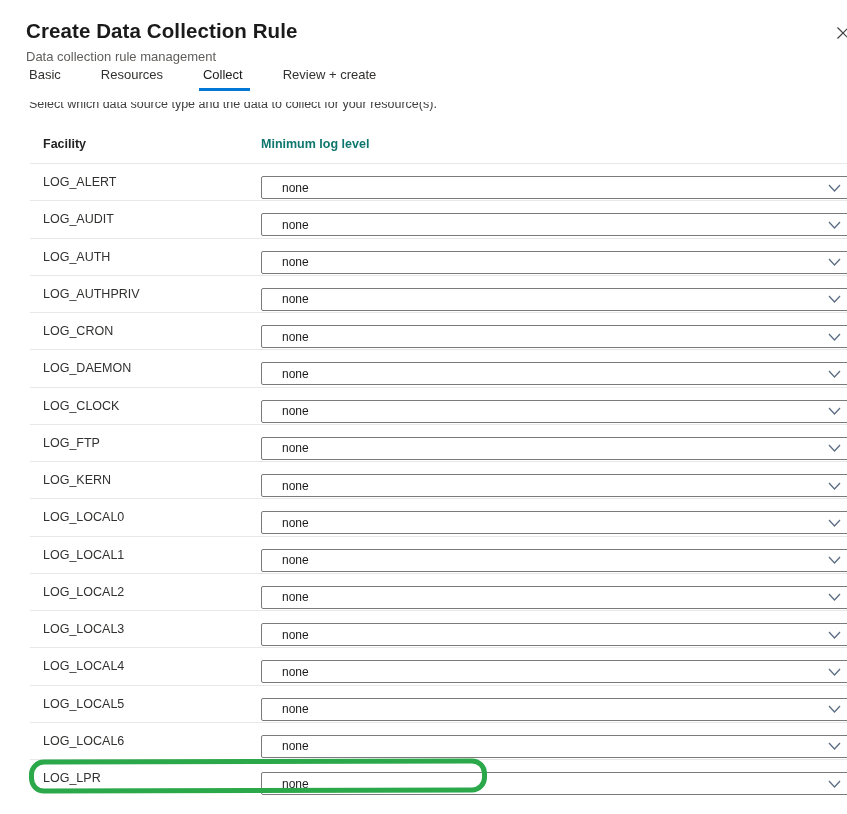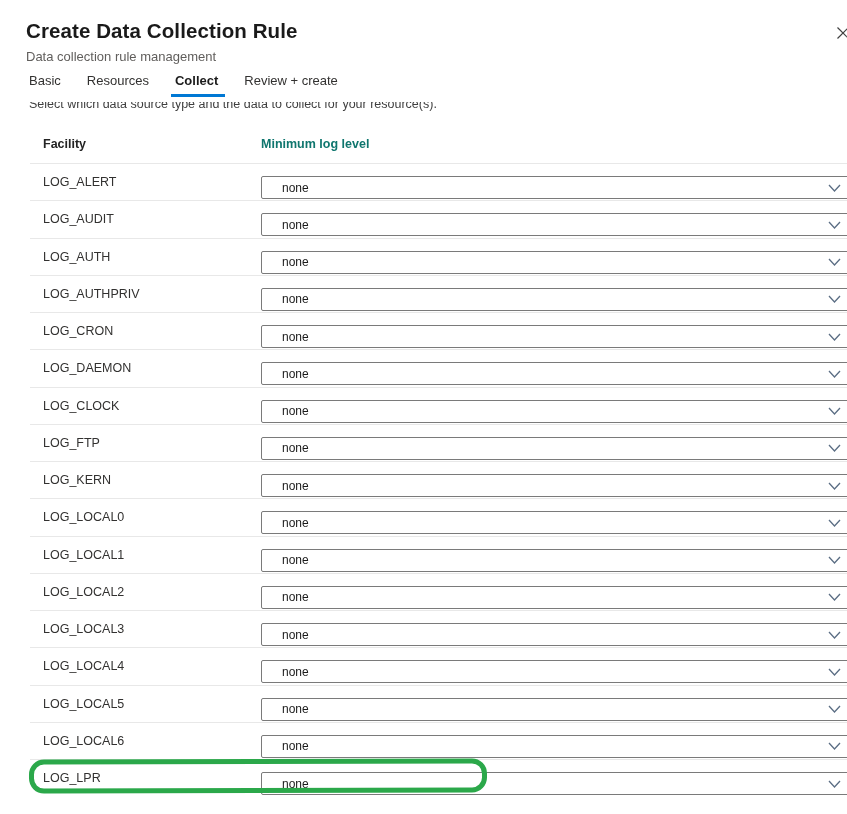--- a/index.html
+++ b/index.html
@@ -36,35 +36,35 @@
     width: 18px; height: 18px;
     display: flex; align-items: center; justify-content: center;
     cursor: pointer;
     background: transparent;
     border: none;
   }
 
   
   .tabbar {
     position: absolute;
-    left: 13px; top: 56px;
+    left: 13px; top: 50px;
     display: flex;
-    gap: 26px;
+    gap: 40px;
     z-index: 3;
   }
   .tab {
     position: relative;
     font-size: 13px;
     color: #323130;
     height: 18px;
     line-height: 18px;
     cursor: pointer;
     white-space: nowrap;
   }
-  .tab.active { font-weight: 700; color: #1b1b1b; }
+  .tab.active { font-weight: 400; color: #1b1b1b; }
   .tab.active::after {
     content: "";
     position: absolute;
     left: -4px; right: -7px;
     top: 22px;
     height: 3px;
     background: #0078d4;
   }
 
   

